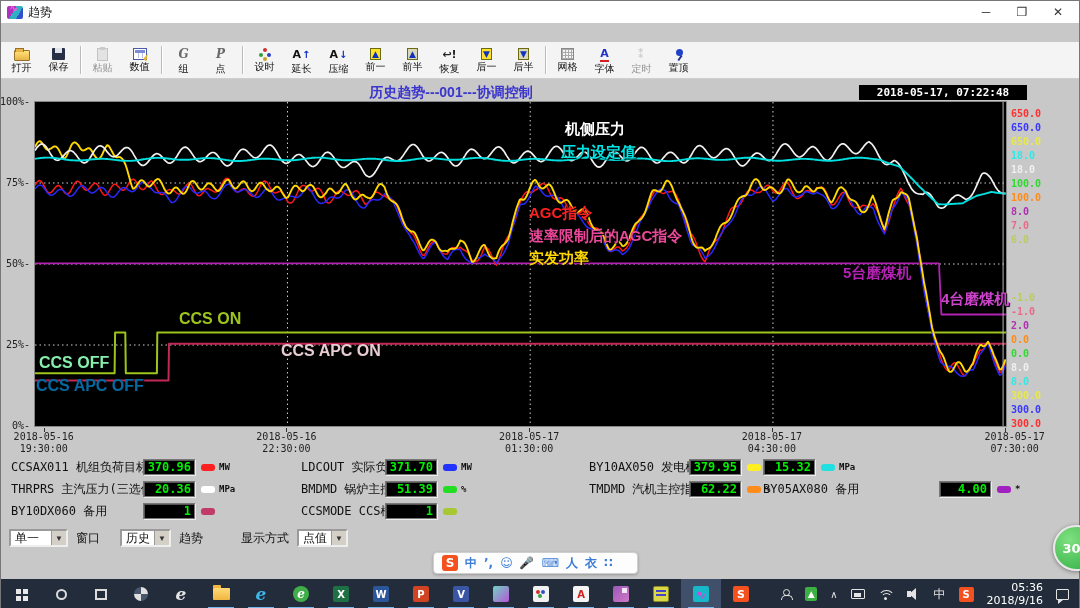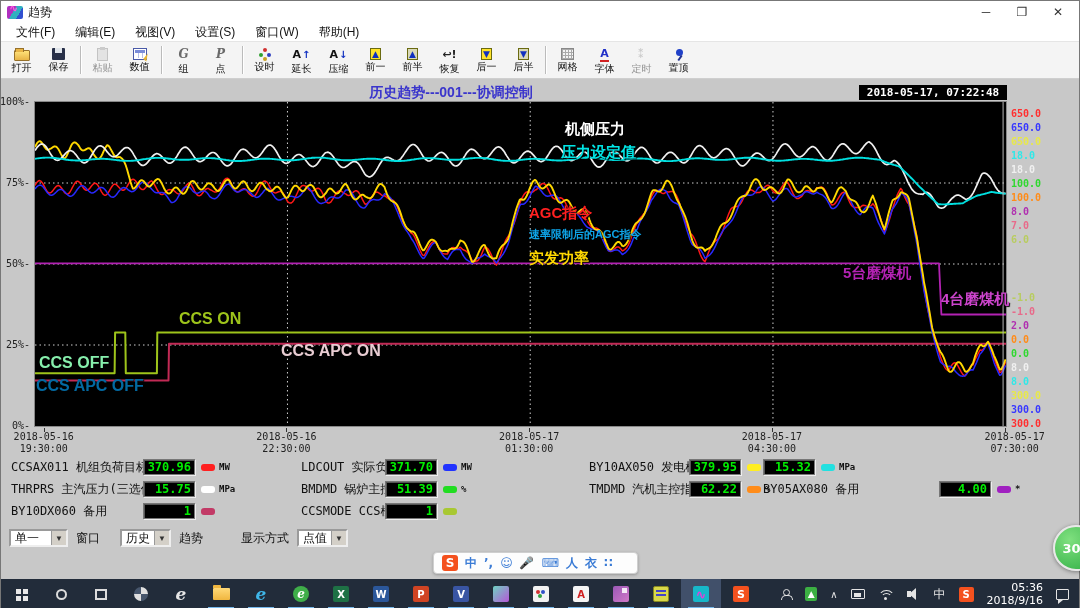--- a/index.html
+++ b/index.html
@@ -55,21 +55,21 @@
   .tbi-font{color:#2030c8;font-weight:bold;border-bottom:2px solid #d02020;line-height:11px;}
   .tbi-timer{color:#9a9a9a;font-size:12px;letter-spacing:1px;}
   .tbi-pin{width:12px;height:13px;}
   .tbi-pin:before{content:"";position:absolute;left:3px;top:1px;width:7px;height:7px;border-radius:50%;background:#2040c8;}
   .tbi-pin:after{content:"";position:absolute;left:6px;top:7px;width:2px;height:6px;background:#203090;transform:rotate(35deg);}
 
   
   #chart-panel { position:absolute; left:0; top:78px; width:100%; height:500px; background:#c8c8c8; }
   #chart-header-title { position:absolute; left:300px; top:5px; width:300px; text-align:center;
      color:#3a35cc; font-weight:bold; font-size:14px; }
-  #timestamp-box { position:absolute; left:858px; top:6px; width:148px; height:15px; background:#000;
+  #timestamp-box { position:absolute; left:858px; top:6px; width:168px; height:15px; background:#000;
      color:#fff; font:bold 11px "DejaVu Sans Mono",monospace; text-align:center; line-height:15px; }
   #plot-wrap { position:absolute; left:33px; top:22px; width:973px; height:326px; background:#000; border:1px solid #888; }
   #plot { position:absolute; left:0; top:0; }
   .y-label { position:absolute; right:1048px; font:10px "DejaVu Sans Mono",monospace; color:#222; white-space:nowrap; }
   .rax { position:absolute; left:1010px; font:bold 10px "DejaVu Sans Mono",monospace; line-height:14px; white-space:nowrap;}
   .x-tick-label { position:absolute; width:90px; text-align:center; font:10px "DejaVu Sans Mono",monospace; color:#222; line-height:12px;}
   .x-tickmark { position:absolute; width:1px; height:4px; background:#333; top:349px; }
   .annot { position:absolute; font-weight:bold; white-space:nowrap; text-shadow:1px 1px 1px #000; }
 
   
@@ -162,28 +162,20 @@
   <div id="titlebar">
     <div id="title-icon"></div>
     <span id="window-title">趋势</span>
     <div id="win-controls">
         <span class="win-btn">─</span>
         <span class="win-btn">❐</span>
         <span class="win-btn">✕</span>
       </div>
   </div>
 
-  <div id="menubar">
-      <span class="menu-item">文件(F)</span>
-      <span class="menu-item">编辑(E)</span>
-      <span class="menu-item">视图(V)</span>
-      <span class="menu-item">设置(S)</span>
-      <span class="menu-item">窗口(W)</span>
-      <span class="menu-item">帮助(H)</span>
-    </div>
 
   <div id="toolbar">
       <div class="tb-btn">
         <span class="tbi tbi-open"></span>
         <span class="lbl">打开</span>
       </div>
       <div class="tb-btn">
         <span class="tbi tbi-save"></span>
         <span class="lbl">保存</span>
       </div>
@@ -275,21 +267,21 @@
           <polyline points="0.0,86.9 1.2,85.5 2.3,84.3 3.5,83.5 4.7,83.1 5.8,83.2 7.0,83.9 8.2,85.0 9.3,86.5 10.5,88.1 11.7,89.7 12.8,91.2 14.0,92.3 15.1,93.0 16.3,93.2 17.5,93.0 18.6,92.3 19.8,91.4 21.0,90.3 22.1,89.2 23.3,88.2 24.5,87.6 25.6,87.4 26.8,87.6 28.0,88.3 29.1,89.3 30.3,90.4 31.5,91.7 32.6,92.8 33.8,93.7 35.0,94.2 36.1,94.2 37.3,93.6 38.5,92.7 39.6,91.3 40.8,89.7 41.9,88.0 43.1,86.4 44.3,85.0 45.4,84.1 46.6,83.7 47.8,83.7 48.9,84.3 50.1,85.2 51.3,86.5 52.4,87.8 53.6,89.0 54.8,90.0 55.9,90.7 57.1,90.9 58.3,90.8 59.4,90.2 60.6,89.3 61.8,88.2 62.9,87.1 64.1,86.2 65.3,85.6 66.4,85.4 67.6,85.7 68.7,86.4 69.9,87.5 71.1,89.0 72.2,90.6 73.4,92.2 74.6,93.5 75.7,94.6 76.9,95.1 78.1,95.2 79.2,94.7 80.4,93.8 81.6,92.5 82.7,90.9 83.9,89.3 85.1,87.9 86.2,86.7 87.4,85.9 88.6,85.6 89.7,85.7 90.9,86.1 92.1,86.9 93.2,87.8 94.4,88.6 95.5,89.3 96.7,89.7 97.9,89.6 99.0,89.0 100.2,88.1 101.4,86.8 102.5,85.3 103.7,83.8 104.9,82.3 106.0,81.1 107.2,80.3 108.4,80.0 109.5,80.1 110.7,80.8 111.9,81.8 113.0,83.1 114.2,84.5 115.4,85.8 116.5,86.9 117.7,88.2 118.9,89.5 120.0,90.3 121.2,90.7 122.3,90.8 123.5,90.7 124.7,90.5 125.8,90.4 127.0,90.4 128.2,90.7 129.3,91.4 130.5,92.5 131.7,93.9 132.8,95.5 134.0,97.3 135.2,99.1 136.3,100.4 137.5,100.5 138.7,100.1 139.8,99.4 141.0,98.2 142.2,96.6 143.3,94.7 144.5,92.6 145.6,90.6 146.8,88.7 148.0,87.0 149.1,85.8 150.3,85.0 151.5,84.7 152.6,84.8 153.8,85.1 155.0,85.7 156.1,86.9 157.3,88.4 158.5,89.7 159.6,90.6 160.8,91.1 162.0,91.2 163.1,91.0 164.3,90.5 165.5,89.9 166.6,89.4 167.8,89.0 169.0,89.0 170.1,89.3 171.3,90.1 172.4,91.3 173.6,92.8 174.8,94.6 175.9,95.3 177.1,96.1 178.3,96.6 179.4,96.7 180.6,96.5 181.8,95.7 182.9,94.5 184.1,93.0 185.3,91.1 186.4,89.2 187.6,87.3 188.8,85.5 189.9,84.1 191.1,83.0 192.3,82.4 193.4,82.1 194.6,82.6 195.8,84.0 196.9,85.5 198.1,87.0 199.2,88.2 200.4,89.2 201.6,89.7 202.7,89.9 203.9,89.7 205.1,89.2 206.2,88.6 207.4,88.0 208.6,87.6 209.7,87.4 210.9,87.6 212.1,88.2 213.2,89.3 214.4,90.0 215.6,90.9 216.7,92.0 217.9,93.2 219.1,94.2 220.2,95.0 221.4,95.4 222.6,95.3 223.7,94.8 224.9,93.9 226.0,92.6 227.2,91.2 228.4,89.7 229.5,88.3 230.7,87.2 231.9,86.4 233.0,86.2 234.2,87.3 235.4,88.8 236.5,90.4 237.7,92.2 238.9,93.9 240.0,95.5 241.2,96.7 242.4,97.6 243.5,98.0 244.7,98.1 245.9,97.8 247.0,97.2 248.2,96.6 249.4,96.0 250.5,95.6 251.7,95.5 252.8,95.3 254.0,94.5 255.2,94.2 256.3,94.2 257.5,94.4 258.7,94.8 259.8,95.2 261.0,95.4 262.2,95.4 263.3,95.0 264.5,94.2 265.7,93.1 266.8,91.7 268.0,90.1 269.2,88.4 270.3,86.8 271.5,85.4 272.7,85.4 273.8,86.2 275.0,87.5 276.2,89.1 277.3,91.0 278.5,93.1 279.6,95.1 280.8,97.1 282.0,98.8 283.1,100.1 284.3,101.0 285.5,101.4 286.6,101.4 287.8,101.1 289.0,100.6 290.1,100.1 291.3,99.5 292.5,97.9 293.6,96.5 294.8,95.6 296.0,95.1 297.1,94.9 298.3,95.1 299.5,95.4 300.6,95.8 301.8,96.0 303.0,96.0 304.1,95.7 305.3,95.0 306.4,93.9 307.6,92.5 308.8,90.8 309.9,89.1 311.1,87.9 312.3,87.8 313.4,88.0 314.6,88.6 315.8,89.6 316.9,91.0 318.1,92.9 319.3,94.9 320.4,97.1 321.6,99.3 322.8,101.3 323.9,103.0 325.1,104.4 326.3,105.3 327.4,105.8 328.6,106.0 329.8,105.8 330.9,104.5 332.1,102.8 333.2,101.1 334.4,99.7 335.6,98.7 336.7,98.0 337.9,97.6 339.1,97.6 340.2,97.7 341.4,97.9 342.6,98.0 343.7,97.9 344.9,97.5 346.1,96.6 347.2,95.3 348.4,93.7 349.6,91.7 350.7,92.3 351.9,92.9 353.1,93.6 354.2,94.6 355.4,95.8 356.6,97.4 357.7,99.4 358.9,101.7 360.0,104.2 361.2,107.0 362.4,109.8 363.5,112.6 364.7,115.4 365.9,118.3 367.0,120.9 368.2,123.3 369.4,125.3 370.5,127.2 371.7,128.9 372.9,130.6 374.0,132.4 375.2,134.4 376.4,136.7 377.5,138.2 378.7,140.0 379.9,142.2 381.0,144.5 382.2,147.0 383.4,149.4 384.5,151.6 385.7,153.6 386.8,155.2 388.0,156.4 389.2,156.1 390.3,154.3 391.5,152.3 392.7,150.0 393.8,147.8 395.0,145.7 396.2,143.9 397.3,142.4 398.5,141.3 399.7,140.6 400.8,140.3 402.0,142.4 403.2,144.9 404.3,147.2 405.5,149.5 406.7,151.6 407.8,153.3 409.0,154.7 410.2,155.9 411.3,156.7 412.5,157.5 413.6,155.7 414.8,153.5 416.0,151.6 417.1,150.0 418.3,148.8 419.5,148.0 420.6,147.6 421.8,147.4 423.0,147.5 424.1,147.6 425.3,147.7 426.5,150.2 427.6,152.5 428.8,154.4 430.0,156.0 431.1,157.3 432.3,158.2 433.5,159.0 434.6,159.7 435.8,160.5 436.9,161.4 438.1,159.6 439.3,158.3 440.4,157.2 441.6,156.5 442.8,156.0 443.9,155.7 445.1,155.4 446.3,154.9 447.4,154.2 448.6,153.2 449.8,152.0 450.9,153.1 452.1,153.9 453.3,154.5 454.4,154.9 455.6,155.4 456.8,155.9 457.9,156.8 459.1,158.0 460.3,159.5 461.4,161.2 462.6,159.4 463.7,157.8 464.9,156.3 466.1,154.9 467.2,153.4 468.4,151.7 469.6,149.7 470.7,147.4 471.9,144.9 473.1,142.1 474.2,138.5 475.4,134.1 476.6,129.6 477.7,125.3 478.9,121.2 480.1,117.2 481.2,113.6 482.4,110.1 483.6,106.8 484.7,103.7 485.9,102.2 487.1,102.3 488.2,102.2 489.4,101.7 490.5,100.8 491.7,99.5 492.9,97.8 494.0,95.8 495.2,93.5 496.4,91.1 497.5,88.8 498.7,86.7 499.9,84.8 501.0,84.3 502.2,84.8 503.4,85.6 504.5,86.9 505.7,88.3 506.9,89.8 508.0,91.3 509.2,92.5 510.4,93.5 511.5,94.1 512.7,94.3 513.9,94.1 515.0,93.8 516.2,93.5 517.3,93.2 518.5,93.1 519.7,93.3 520.8,93.8 522.0,94.7 523.2,96.1 524.3,97.8 525.5,99.8 526.7,102.0 527.8,104.2 529.0,106.3 530.2,108.1 531.3,109.5 532.5,110.5 533.7,111.1 534.8,111.3 536.0,111.4 537.2,111.3 538.3,111.2 539.5,111.2 540.7,111.5 541.8,112.0 543.0,112.9 544.1,114.1 545.3,115.7 546.5,117.4 547.6,119.3 548.8,121.1 550.0,122.8 551.1,124.1 552.3,125.1 553.5,125.8 554.6,126.3 555.8,126.7 557.0,126.9 558.1,127.0 559.3,127.2 560.5,127.6 561.6,128.3 562.8,129.4 564.0,130.8 565.1,132.7 566.3,134.8 567.5,137.2 568.6,139.7 569.8,142.2 570.9,144.6 572.1,146.7 573.3,148.5 574.4,149.1 575.6,149.3 576.8,149.1 577.9,148.8 579.1,148.4 580.3,148.0 581.4,147.9 582.6,148.1 583.8,148.6 584.9,149.6 586.1,150.9 587.3,152.5 588.4,152.0 589.6,151.2 590.8,150.3 591.9,149.1 593.1,147.6 594.3,145.8 595.4,143.6 596.6,141.1 597.7,138.3 598.9,135.3 600.1,132.3 601.2,129.4 602.4,126.7 603.6,123.6 604.7,120.8 605.9,118.3 607.1,116.0 608.2,114.0 609.4,112.1 610.6,110.2 611.7,108.3 612.9,106.2 614.1,103.8 615.2,101.2 616.4,98.3 617.6,96.8 618.7,95.1 619.9,93.3 621.1,91.5 622.2,89.9 623.4,88.7 624.5,87.8 625.7,87.3 626.9,87.3 628.0,87.6 629.2,88.1 630.4,88.8 631.5,89.9 632.7,92.4 633.9,94.7 635.0,96.6 636.2,98.1 637.4,99.3 638.5,100.1 639.7,100.8 640.9,101.3 642.0,101.8 643.2,102.4 644.4,104.5 645.5,107.5 646.7,110.8 647.9,114.3 649.0,118.1 650.2,121.9 651.3,125.8 652.5,129.7 653.7,133.4 654.8,136.9 656.0,140.1 657.2,142.4 658.3,143.3 659.5,144.0 660.7,144.6 661.8,145.1 663.0,145.8 664.2,146.6 665.3,147.8 666.5,149.3 667.7,151.2 668.8,153.5 670.0,156.1 671.2,155.4 672.3,154.7 673.5,153.9 674.7,153.0 675.8,151.8 677.0,150.3 678.1,148.4 679.3,146.3 680.5,143.9 681.6,141.4 682.8,138.8 684.0,136.1 685.1,133.5 686.3,131.3 687.5,129.3 688.6,127.6 689.8,126.2 691.0,124.9 692.1,123.8 693.3,122.6 694.5,121.2 695.6,120.0 696.8,118.6 698.0,116.7 699.1,114.5 700.3,112.0 701.5,109.2 702.6,106.4 703.8,103.5 704.9,100.8 706.1,98.3 707.3,96.2 708.4,94.4 709.6,92.9 710.8,92.8 711.9,92.9 713.1,93.1 714.3,93.3 715.4,93.3 716.6,93.1 717.8,92.6 718.9,91.7 720.1,90.4 721.3,88.9 722.4,87.2 723.6,85.5 724.8,85.1 725.9,84.9 727.1,85.1 728.2,85.6 729.4,86.6 730.6,88.1 731.7,89.8 732.9,91.8 734.1,93.8 735.2,95.7 736.4,97.4 737.6,98.7 738.7,98.8 739.9,98.1 741.1,97.1 742.2,95.6 743.4,93.9 744.6,92.2 745.7,90.5 746.9,89.0 748.1,87.8 749.2,87.0 750.4,86.6 751.6,86.6 752.7,87.0 753.9,88.7 755.0,90.4 756.2,91.9 757.4,93.2 758.5,94.1 759.7,94.7 760.9,94.9 762.0,94.7 763.2,94.3 764.4,93.8 765.5,93.3 766.7,93.0 767.9,91.9 769.0,90.7 770.2,90.0 771.4,89.7 772.5,89.8 773.7,90.2 774.9,90.7 776.0,91.3 777.2,91.7 778.4,91.9 779.5,91.7 780.7,91.1 781.8,90.2 783.0,91.0 784.2,91.6 785.3,92.1 786.5,92.6 787.7,93.2 788.8,94.1 790.0,95.3 791.2,96.8 792.3,98.7 793.5,100.8 794.7,103.0 795.8,105.4 797.0,106.5 798.2,106.6 799.3,106.2 800.5,105.5 801.7,104.4 802.8,102.8 804.0,100.9 805.2,98.7 806.3,96.5 807.5,94.4 808.6,92.5 809.8,90.9 811.0,90.6 812.1,92.2 813.3,94.1 814.5,96.3 815.6,98.6 816.8,101.1 818.0,103.5 819.1,105.7 820.3,107.7 821.5,109.4 822.6,110.8 823.8,111.9 825.0,112.7 826.1,111.7 827.3,109.9 828.5,108.2 829.6,106.7 830.8,105.7 832.0,105.0 833.1,104.7 834.3,104.7 835.4,105.0 836.6,105.5 837.8,106.0 838.9,108.5 840.1,112.1 841.3,115.4 842.4,118.4 843.6,121.1 844.8,123.5 845.9,125.7 847.1,127.8 848.3,129.9 849.4,132.0 850.6,128.8 851.8,124.5 852.9,120.5 854.1,116.8 855.3,113.2 856.4,109.8 857.6,106.8 858.8,105.4 859.9,103.7 861.1,101.9 862.2,99.8 863.4,97.4 864.6,94.6 865.7,91.7 866.9,91.3 868.1,92.2 869.2,93.2 870.4,94.3 871.6,95.8 872.7,97.5 873.9,101.1 875.1,106.8 876.2,112.7 877.4,118.7 878.6,124.7 879.7,130.8 880.9,136.7 882.1,143.0 883.2,151.0 884.4,158.8 885.6,166.5 886.7,174.0 887.9,181.4 889.0,188.8 890.2,194.9 891.4,200.3 892.5,206.0 893.7,211.8 894.9,217.8 896.0,224.0 897.2,230.3 898.4,234.9 899.5,239.4 900.7,243.9 901.9,248.2 903.0,252.3 904.2,256.1 905.4,259.7 906.5,260.9 907.7,261.9 908.9,262.7 910.0,263.4 911.2,264.3 912.4,265.4 913.5,264.3 914.7,264.2 915.8,264.6 917.0,265.4 918.2,266.6 919.3,268.0 920.5,269.4 921.7,270.7 922.8,271.8 924.0,272.9 925.2,273.7 926.3,274.1 927.5,274.2 928.7,274.1 929.8,273.9 931.0,272.7 932.2,271.0 933.3,269.6 934.5,268.6 935.7,268.0 936.8,267.7 938.0,268.1 939.2,265.6 940.3,263.1 941.5,260.6 942.6,257.9 943.8,255.0 945.0,251.9 946.1,251.0 947.3,249.6 948.5,247.9 949.6,246.0 950.8,243.9 952.0,241.9 953.1,242.6 954.3,245.7 955.5,249.0 956.6,252.6 957.8,256.4 959.0,260.4 960.1,263.4 961.3,266.0 962.5,268.6 963.6,271.1 964.8,273.3 966.0,272.9 967.1,270.9 968.3,268.6 969.4,266.0 970.6,263.4 " fill="none" stroke="#2828ff" stroke-width="1.5" stroke-linejoin="round"></polyline>
           <polyline points="0.0,45.1 1.2,42.7 2.3,40.8 3.5,39.6 4.7,39.2 5.8,39.7 7.0,41.0 8.2,42.7 9.3,44.6 10.5,46.3 11.7,47.5 12.8,48.0 14.0,47.6 15.1,46.8 16.3,46.3 17.5,45.4 18.6,44.7 19.8,44.3 21.0,44.6 22.1,45.5 23.3,47.0 24.5,49.1 25.6,51.4 26.8,53.6 28.0,55.4 29.1,56.6 30.3,55.8 31.5,54.2 32.6,51.8 33.8,49.1 35.0,46.3 36.1,43.8 37.3,41.8 38.5,40.6 39.6,40.3 40.8,40.7 41.9,41.7 43.1,42.9 44.3,44.6 45.4,46.6 46.6,47.9 47.8,48.5 48.9,48.4 50.1,47.9 51.3,47.1 52.4,46.5 53.6,46.2 54.8,46.5 55.9,47.6 57.1,49.4 58.3,51.7 59.4,53.4 60.6,55.0 61.8,56.3 62.9,56.9 64.1,56.8 65.3,55.8 66.4,54.0 67.6,51.7 68.7,49.1 69.9,46.6 71.1,44.6 72.2,43.2 73.4,43.6 74.6,45.1 75.7,47.1 76.9,49.3 78.1,51.5 79.2,53.4 80.4,54.7 81.6,55.3 82.7,55.3 83.9,54.8 85.1,55.1 86.2,55.9 87.4,57.0 88.6,58.6 89.7,60.9 90.9,63.7 92.1,67.5 93.2,71.5 94.4,75.7 95.5,79.8 96.7,83.5 97.9,86.6 99.0,86.5 100.2,85.6 101.4,84.1 102.5,82.3 103.7,80.5 104.9,79.1 106.0,78.3 107.2,78.3 108.4,79.0 109.5,80.2 110.7,81.8 111.9,83.3 113.0,84.3 114.2,84.7 115.4,84.2 116.5,82.9 117.7,81.5 118.9,80.2 120.0,78.8 121.2,77.7 122.3,77.0 123.5,77.1 124.7,78.0 125.8,79.7 127.0,81.9 128.2,84.3 129.3,86.8 130.5,88.9 131.7,90.4 132.8,91.3 134.0,91.5 135.2,91.2 136.3,90.1 137.5,88.2 138.7,86.6 139.8,85.6 141.0,85.4 142.2,85.9 143.3,87.0 144.5,88.5 145.6,90.0 146.8,91.2 148.0,91.8 149.1,91.6 150.3,90.6 151.5,88.7 152.6,86.4 153.8,83.7 155.0,81.2 156.1,79.6 157.3,79.0 158.5,79.1 159.6,80.0 160.8,81.5 162.0,83.3 163.1,85.1 164.3,86.6 165.5,87.5 166.6,87.6 167.8,87.0 169.0,85.8 170.1,84.3 171.3,82.8 172.4,81.6 173.6,81.2 174.8,81.5 175.9,81.9 177.1,82.9 178.3,84.4 179.4,86.0 180.6,87.5 181.8,88.6 182.9,89.0 184.1,88.5 185.3,87.3 186.4,85.6 187.6,83.5 188.8,81.4 189.9,79.6 191.1,78.3 192.3,77.8 193.4,77.9 194.6,79.0 195.8,81.1 196.9,83.2 198.1,85.0 199.2,86.1 200.4,86.5 201.6,86.1 202.7,85.0 203.9,83.5 205.1,81.8 206.2,80.4 207.4,79.4 208.6,79.3 209.7,79.9 210.9,81.4 212.1,83.4 213.2,85.8 214.4,87.5 215.6,88.7 216.7,89.2 217.9,89.0 219.1,88.1 220.2,86.6 221.4,84.8 222.6,83.0 223.7,81.6 224.9,80.7 226.0,80.6 227.2,81.2 228.4,82.5 229.5,84.2 230.7,86.0 231.9,87.5 233.0,87.8 234.2,89.0 235.4,89.4 236.5,89.0 237.7,88.1 238.9,86.8 240.0,85.6 241.2,84.8 242.4,84.6 243.5,85.1 244.7,86.3 245.9,88.0 247.0,90.1 248.2,92.2 249.4,94.1 250.5,95.4 251.7,96.0 252.8,95.5 254.0,93.3 255.2,90.8 256.3,88.4 257.5,86.2 258.7,84.5 259.8,83.7 261.0,83.6 262.2,84.3 263.3,85.4 264.5,86.8 265.7,88.1 266.8,89.0 268.0,89.2 269.2,88.6 270.3,87.3 271.5,85.4 272.7,84.2 273.8,83.4 275.0,82.9 276.2,83.0 277.3,83.7 278.5,85.0 279.6,86.9 280.8,89.1 282.0,91.4 283.1,93.3 284.3,94.7 285.5,95.3 286.6,95.2 287.8,94.4 289.0,93.2 290.1,91.8 291.3,90.5 292.5,88.4 293.6,87.0 294.8,86.4 296.0,86.7 297.1,87.6 298.3,88.8 299.5,90.1 300.6,91.1 301.8,91.5 303.0,91.2 304.1,90.2 305.3,88.7 306.4,86.8 307.6,84.8 308.8,83.1 309.9,82.0 311.1,82.2 312.3,83.8 313.4,86.1 314.6,88.7 315.8,91.5 316.9,94.0 318.1,95.9 319.3,97.2 320.4,97.6 321.6,97.2 322.8,96.3 323.9,95.0 325.1,93.8 326.3,92.9 327.4,92.6 328.6,93.0 329.8,94.1 330.9,94.8 332.1,95.3 333.2,95.9 334.4,96.2 335.6,96.1 336.7,95.3 337.9,93.8 339.1,91.7 340.2,89.4 341.4,86.9 342.6,84.7 343.7,83.1 344.9,82.1 346.1,82.0 347.2,82.7 348.4,83.8 349.6,85.2 350.7,88.7 351.9,91.9 353.1,94.6 354.2,96.6 355.4,98.0 356.6,98.9 357.7,99.5 358.9,100.0 360.0,100.7 361.2,101.8 362.4,103.4 363.5,105.6 364.7,108.6 365.9,112.1 367.0,115.5 368.2,118.8 369.4,121.7 370.5,124.0 371.7,125.8 372.9,127.1 374.0,128.0 375.2,128.8 376.4,129.7 377.5,129.4 378.7,129.9 379.9,131.2 381.0,133.2 382.2,135.8 383.4,138.7 384.5,141.7 385.7,144.4 386.8,146.7 388.0,148.4 389.2,148.1 390.3,146.3 391.5,144.2 392.7,142.0 393.8,140.1 395.0,138.6 396.2,137.8 397.3,137.6 398.5,138.1 399.7,138.9 400.8,139.9 402.0,142.2 403.2,144.9 404.3,146.9 405.5,148.2 406.7,148.9 407.8,149.1 409.0,148.9 410.2,148.8 411.3,148.9 412.5,149.5 413.6,148.1 414.8,147.2 416.0,146.8 417.1,146.8 418.3,146.9 419.5,146.8 420.6,146.3 421.8,145.2 423.0,143.4 424.1,141.2 425.3,138.5 426.5,138.9 427.6,139.3 428.8,140.1 430.0,141.6 431.1,143.7 432.3,146.5 433.5,149.8 434.6,153.2 435.8,156.7 436.9,159.8 438.1,159.9 439.3,159.0 440.4,157.3 441.6,155.1 442.8,152.5 443.9,149.8 445.1,147.3 446.3,145.2 447.4,143.8 448.6,142.9 449.8,143.1 450.9,145.8 452.1,148.7 453.3,151.3 454.4,153.5 455.6,155.1 456.8,156.1 457.9,156.5 459.1,156.5 460.3,156.3 461.4,156.0 462.6,152.4 463.7,149.4 464.9,147.0 466.1,145.2 467.2,143.8 468.4,142.8 469.6,141.9 470.7,140.7 471.9,139.2 473.1,137.2 474.2,133.8 475.4,129.4 476.6,124.8 477.7,120.0 478.9,115.5 480.1,111.2 481.2,107.3 482.4,103.8 483.6,100.7 484.7,97.9 485.9,97.1 487.1,97.7 488.2,97.8 489.4,97.3 490.5,96.0 491.7,93.9 492.9,91.2 494.0,88.2 495.2,85.2 496.4,82.5 497.5,80.2 498.7,78.7 499.9,77.9 501.0,78.6 502.2,80.5 503.4,82.5 504.5,84.4 505.7,85.8 506.9,86.5 508.0,86.5 509.2,85.9 510.4,84.8 511.5,83.7 512.7,82.7 513.9,82.3 515.0,82.9 516.2,84.3 517.3,86.3 518.5,89.0 519.7,91.9 520.8,94.8 522.0,97.4 523.2,99.3 524.3,100.4 525.5,100.8 526.7,100.5 527.8,99.7 529.0,98.8 530.2,98.1 531.3,97.8 532.5,98.2 533.7,99.2 534.8,101.0 536.0,103.2 537.2,105.5 538.3,107.6 539.5,109.3 540.7,110.4 541.8,110.7 543.0,110.4 544.1,109.6 545.3,108.5 546.5,107.6 547.6,107.1 548.8,107.2 550.0,108.1 551.1,109.8 552.3,112.1 553.5,114.9 554.6,118.1 555.8,121.1 557.0,123.5 558.1,125.4 559.3,126.7 560.5,127.4 561.6,127.7 562.8,127.8 564.0,128.1 565.1,128.8 566.3,130.1 567.5,132.0 568.6,134.4 569.8,137.3 570.9,140.3 572.1,143.1 573.3,146.2 574.4,147.3 575.6,147.6 576.8,147.0 577.9,145.7 579.1,144.1 580.3,142.4 581.4,140.9 582.6,140.0 583.8,139.9 584.9,140.6 586.1,142.0 587.3,143.9 588.4,144.2 589.6,143.5 590.8,142.4 591.9,140.9 593.1,138.8 594.3,136.1 595.4,133.2 596.6,130.0 597.7,127.1 598.9,124.5 600.1,122.4 601.2,121.0 602.4,120.3 603.6,119.1 604.7,118.1 605.9,117.0 607.1,115.8 608.2,114.1 609.4,111.8 610.6,108.9 611.7,105.5 612.9,101.8 614.1,97.9 615.2,94.2 616.4,90.7 617.6,88.7 618.7,88.1 619.9,88.1 621.1,88.5 622.2,89.1 623.4,89.5 624.5,89.6 625.7,88.9 626.9,87.6 628.0,85.5 629.2,83.0 630.4,80.2 631.5,78.7 632.7,78.8 633.9,79.5 635.0,80.9 636.2,83.0 637.4,85.7 638.5,88.9 639.7,92.1 640.9,95.2 642.0,97.8 643.2,99.9 644.4,101.6 645.5,104.5 646.7,107.0 647.9,109.4 649.0,111.8 650.2,114.6 651.3,117.7 652.5,121.3 653.7,125.4 654.8,129.7 656.0,134.2 657.2,138.3 658.3,141.0 659.5,143.2 660.7,144.7 661.8,145.5 663.0,145.7 664.2,145.6 665.3,145.5 666.5,145.5 667.7,146.0 668.8,147.1 670.0,148.9 671.2,147.8 672.3,147.1 673.5,146.6 674.7,145.9 675.8,145.0 677.0,143.5 678.1,141.5 679.3,139.0 680.5,136.1 681.6,133.0 682.8,130.2 684.0,127.3 685.1,125.0 686.3,123.2 687.5,122.1 688.6,121.4 689.8,121.0 691.0,120.6 692.1,119.9 693.3,118.8 694.5,117.1 695.6,115.2 696.8,112.6 698.0,109.6 699.1,106.5 700.3,103.4 701.5,100.7 702.6,98.5 703.8,96.8 704.9,95.7 706.1,95.0 707.3,94.5 708.4,93.9 709.6,94.0 710.8,93.5 711.9,92.2 713.1,90.2 714.3,87.8 715.4,85.0 716.6,82.3 717.8,79.9 718.9,78.2 720.1,77.3 721.3,77.2 722.4,77.8 723.6,79.0 724.8,81.6 725.9,84.1 727.1,86.1 728.2,87.5 729.4,88.0 730.6,87.9 731.7,87.2 732.9,86.3 734.1,85.5 735.2,85.1 736.4,85.2 737.6,86.1 738.7,87.0 739.9,88.1 741.1,89.4 742.2,90.6 743.4,91.4 744.6,91.5 745.7,90.8 746.9,89.3 748.1,87.1 749.2,84.4 750.4,81.6 751.6,79.0 752.7,77.4 753.9,77.5 755.0,78.3 756.2,79.8 757.4,81.9 758.5,84.2 759.7,86.4 760.9,88.3 762.0,89.6 763.2,90.3 764.4,90.3 765.5,89.8 766.7,89.1 767.9,87.5 769.0,85.7 770.2,84.5 771.4,84.1 772.5,84.5 773.7,85.4 774.9,86.7 776.0,88.1 777.2,89.1 778.4,89.6 779.5,89.4 780.7,88.3 781.8,86.3 783.0,86.2 784.2,85.9 785.3,85.6 786.5,85.7 787.7,86.3 788.8,87.5 790.0,89.4 791.2,91.7 792.3,94.2 793.5,96.6 794.7,98.7 795.8,100.3 797.0,100.1 798.2,98.2 799.3,95.8 800.5,93.1 801.7,90.4 802.8,88.0 804.0,86.3 805.2,85.4 806.3,85.2 807.5,85.8 808.6,86.9 809.8,88.2 811.0,89.5 812.1,92.4 813.3,94.7 814.5,96.4 815.6,97.4 816.8,98.0 818.0,98.4 819.1,98.8 820.3,99.5 821.5,100.7 822.6,102.5 823.8,104.8 825.0,107.6 826.1,109.2 827.3,109.9 828.5,110.3 829.6,110.0 830.8,109.0 832.0,107.2 833.1,104.7 834.3,101.8 835.4,98.8 836.6,95.9 837.8,93.6 838.9,96.5 840.1,99.5 841.3,102.9 842.4,106.7 843.6,110.7 844.8,114.7 845.9,118.5 847.1,121.8 848.3,124.7 849.4,127.2 850.6,123.6 851.8,118.8 852.9,114.1 854.1,109.6 855.3,105.4 856.4,101.7 857.6,98.3 858.8,97.4 859.9,96.9 861.1,96.4 862.2,95.7 863.4,94.5 864.6,92.8 865.7,90.4 866.9,90.3 868.1,91.0 869.2,91.4 870.4,91.9 871.6,92.7 872.7,94.0 873.9,96.5 875.1,102.1 876.2,108.0 877.4,114.0 878.6,120.1 879.7,125.9 880.9,131.5 882.1,137.2 883.2,144.5 884.4,151.6 885.6,158.6 886.7,165.6 887.9,172.7 889.0,180.1 890.2,186.0 891.4,192.1 892.5,198.6 893.7,205.4 894.9,212.2 896.0,219.1 897.2,226.0 898.4,230.5 899.5,234.5 900.7,238.1 901.9,241.3 903.0,244.4 904.2,247.4 905.4,249.7 906.5,251.3 907.7,253.3 908.9,255.9 910.0,258.9 911.2,262.2 912.4,265.5 913.5,268.8 914.7,269.8 915.8,269.9 917.0,269.1 918.2,267.5 919.3,265.4 920.5,263.1 921.7,261.1 922.8,260.3 924.0,260.1 925.2,260.8 926.3,262.2 927.5,264.3 928.7,266.6 929.8,268.9 931.0,269.8 932.2,269.5 933.3,268.6 934.5,267.1 935.7,265.1 936.8,262.8 938.0,261.3 939.2,257.2 940.3,253.5 941.5,250.3 942.6,247.5 943.8,245.2 945.0,243.1 946.1,242.8 947.3,243.8 948.5,244.3 949.6,244.0 950.8,243.0 952.0,241.1 953.1,239.7 954.3,242.1 955.5,244.5 956.6,247.2 957.8,250.2 959.0,253.6 960.1,256.0 961.3,258.7 962.5,261.7 963.6,264.7 964.8,267.5 966.0,267.5 967.1,265.7 968.3,263.3 969.4,260.4 970.6,257.3 " fill="none" stroke="#ffd800" stroke-width="1.9" stroke-linejoin="round"></polyline>
           <polyline points="0.0,48.4 1.2,46.7 2.3,45.1 3.5,43.8 4.7,42.8 5.8,42.2 7.0,42.0 8.2,42.3 9.3,43.0 10.5,44.1 11.7,45.6 12.8,47.3 14.0,49.2 15.1,51.2 16.3,53.0 17.5,54.7 18.6,56.2 19.8,57.3 21.0,58.0 22.1,58.3 23.3,58.2 24.5,57.7 25.6,56.8 26.8,55.7 28.0,54.4 29.1,53.1 30.3,51.7 31.5,50.5 32.6,49.6 33.8,48.9 35.0,48.6 36.1,48.7 37.3,49.2 38.5,50.0 39.6,51.2 40.8,52.6 41.9,54.1 43.1,55.7 44.3,57.2 45.4,58.6 46.6,59.7 47.8,60.5 48.9,60.9 50.1,60.8 51.3,60.3 52.4,59.3 53.6,58.0 54.8,56.4 55.9,54.5 57.1,52.5 58.3,50.5 59.4,48.6 60.6,47.0 61.8,45.6 62.9,44.6 64.1,44.0 65.3,43.8 66.4,44.1 67.6,44.7 68.7,45.7 69.9,47.0 71.1,48.4 72.2,49.9 73.4,51.3 74.6,52.6 75.7,53.6 76.9,54.4 78.1,54.7 79.2,54.8 80.4,54.5 81.6,53.8 82.7,52.9 83.9,51.7 85.1,50.4 86.2,49.1 87.4,47.9 88.6,46.8 89.7,46.0 90.9,45.6 92.1,45.5 93.2,45.8 94.4,46.6 95.5,47.8 96.7,49.3 97.9,51.1 99.0,53.1 100.2,55.1 101.4,57.1 102.5,59.0 103.7,60.6 104.9,61.9 106.0,62.9 107.2,63.4 108.4,63.4 109.5,63.0 110.7,62.3 111.9,61.2 113.0,59.9 114.2,58.4 115.4,56.9 116.5,55.5 117.7,54.1 118.9,53.0 120.0,52.2 121.2,51.7 122.3,51.7 123.5,52.0 124.7,52.7 125.8,53.7 127.0,54.9 128.2,56.3 129.3,57.6 130.5,58.8 131.7,59.9 132.8,60.7 134.0,61.1 135.2,61.2 136.3,60.8 137.5,60.0 138.7,58.8 139.8,57.3 141.0,55.6 142.2,53.7 143.3,51.8 144.5,50.0 145.6,48.3 146.8,46.9 148.0,45.9 149.1,45.3 150.3,45.1 151.5,45.4 152.6,46.2 153.8,47.3 155.0,48.7 156.1,50.3 157.3,52.1 158.5,53.9 159.6,55.6 160.8,57.1 162.0,58.3 163.1,59.1 164.3,59.6 165.5,59.6 166.6,59.3 167.8,58.6 169.0,57.7 170.1,56.5 171.3,55.2 172.4,53.9 173.6,52.7 174.8,51.7 175.9,51.0 177.1,50.5 178.3,50.5 179.4,50.8 180.6,51.5 181.8,52.6 182.9,54.0 184.1,55.5 185.3,57.2 186.4,58.9 187.6,60.5 188.8,61.9 189.9,62.9 191.1,63.6 192.3,63.9 193.4,63.7 194.6,63.1 195.8,62.1 196.9,60.7 198.1,59.0 199.2,57.1 200.4,55.2 201.6,53.3 202.7,51.5 203.9,49.9 205.1,48.6 206.2,47.7 207.4,47.3 208.6,47.2 209.7,47.5 210.9,48.2 212.1,49.1 213.2,50.3 214.4,51.5 215.6,52.8 216.7,53.9 217.9,54.9 219.1,55.5 220.2,55.8 221.4,55.8 222.6,55.3 223.7,54.5 224.9,53.4 226.0,52.0 227.2,50.4 228.4,48.7 229.5,47.1 230.7,45.6 231.9,44.3 233.0,43.5 234.2,43.1 235.4,43.1 236.5,43.6 237.7,44.5 238.9,45.8 240.0,47.4 241.2,49.3 242.4,51.3 243.5,53.4 244.7,55.4 245.9,57.2 247.0,58.8 248.2,60.0 249.4,60.9 250.5,61.3 251.7,61.3 252.8,60.9 254.0,60.2 255.2,59.2 256.3,58.0 257.5,56.8 258.7,55.5 259.8,54.4 261.0,53.4 262.2,52.8 263.3,52.5 264.5,52.5 265.7,53.0 266.8,53.8 268.0,54.9 269.2,56.2 270.3,57.7 271.5,59.3 272.7,60.8 273.8,62.2 275.0,63.3 276.2,64.1 277.3,64.5 278.5,64.6 279.6,64.1 280.8,63.3 282.0,62.2 283.1,60.7 284.3,59.0 285.5,57.2 286.6,55.4 287.8,53.7 289.0,52.2 290.1,51.0 291.3,50.5 292.5,50.2 293.6,50.4 294.8,51.0 296.0,52.0 297.1,53.3 298.3,54.8 299.5,56.5 300.6,58.3 301.8,60.1 303.0,61.7 304.1,63.1 305.3,64.2 306.4,65.0 307.6,65.4 308.8,65.5 309.9,65.2 311.1,64.6 312.3,63.8 313.4,62.9 314.6,61.9 315.8,61.0 316.9,60.2 318.1,59.7 319.3,59.4 320.4,59.6 321.6,60.1 322.8,61.0 323.9,62.3 325.1,63.9 326.3,65.8 327.4,67.8 328.6,69.9 329.8,72.0 330.9,73.2 332.1,74.1 333.2,74.6 334.4,74.8 335.6,74.6 336.7,74.0 337.9,73.0 339.1,71.7 340.2,70.0 341.4,68.1 342.6,66.1 343.7,64.1 344.9,62.0 346.1,60.2 347.2,58.5 348.4,57.2 349.6,56.2 350.7,55.6 351.9,55.3 353.1,55.3 354.2,55.7 355.4,56.2 356.6,56.9 357.7,57.5 358.9,58.2 360.0,58.7 361.2,58.9 362.4,58.8 363.5,58.4 364.7,57.7 365.9,56.6 367.0,55.1 368.2,53.4 369.4,51.6 370.5,49.9 371.7,48.2 372.9,46.5 374.0,45.0 375.2,43.8 376.4,43.0 377.5,42.5 378.7,42.5 379.9,43.0 381.0,43.9 382.2,45.1 383.4,46.7 384.5,48.5 385.7,50.4 386.8,52.3 388.0,54.2 389.2,55.8 390.3,57.1 391.5,58.1 392.7,58.8 393.8,59.0 395.0,58.8 396.2,58.2 397.3,57.3 398.5,56.2 399.7,55.0 400.8,53.8 402.0,52.6 403.2,51.6 404.3,50.9 405.5,50.5 406.7,50.4 407.8,50.8 409.0,51.5 410.2,52.6 411.3,53.9 412.5,55.5 413.6,57.2 414.8,58.9 416.0,60.5 417.1,61.9 418.3,63.0 419.5,63.7 420.6,64.0 421.8,63.9 423.0,63.3 424.1,62.4 425.3,61.0 426.5,59.4 427.6,57.6 428.8,55.5 430.0,53.6 431.1,51.7 432.3,50.1 433.5,48.8 434.6,47.8 435.8,47.3 436.9,47.2 438.1,47.6 439.3,48.2 440.4,49.2 441.6,50.4 442.8,51.7 443.9,53.1 445.1,54.3 446.3,55.4 447.4,56.2 448.6,56.6 449.8,56.7 450.9,56.4 452.1,55.8 453.3,54.8 454.4,53.5 455.6,52.1 456.8,50.5 457.9,49.0 459.1,47.6 460.3,46.4 461.4,45.5 462.6,45.0 463.7,44.9 464.9,45.2 466.1,46.0 467.2,47.1 468.4,48.6 469.6,50.3 470.7,52.2 471.9,54.1 473.1,55.9 474.2,57.6 475.4,59.0 476.6,60.1 477.7,60.7 478.9,60.9 480.1,60.7 481.2,60.1 482.4,59.1 483.6,57.8 484.7,56.3 485.9,54.7 487.1,53.3 488.2,51.9 489.4,50.7 490.5,49.9 491.7,49.3 492.9,49.2 494.0,49.4 495.2,50.0 496.4,50.9 497.5,52.1 498.7,53.4 499.9,54.8 501.0,56.2 502.2,57.5 503.4,58.5 504.5,59.3 505.7,59.6 506.9,59.6 508.0,59.1 509.2,58.2 510.4,57.0 511.5,55.5 512.7,53.7 513.9,51.9 515.0,50.0 516.2,48.3 517.3,46.8 518.5,45.5 519.7,44.7 520.8,44.3 522.0,44.3 523.2,44.7 524.3,45.6 525.5,46.8 526.7,48.3 527.8,50.0 529.0,51.8 530.2,53.5 531.3,55.1 532.5,56.5 533.7,57.6 534.8,58.3 536.0,58.6 537.2,58.6 538.3,58.1 539.5,57.4 540.7,56.4 541.8,55.2 543.0,54.0 544.1,52.8 545.3,51.6 546.5,50.7 547.6,50.2 548.8,49.9 550.0,50.1 551.1,50.7 552.3,51.7 553.5,53.0 554.6,54.6 555.8,56.4 557.0,58.2 558.1,60.0 559.3,61.7 560.5,63.1 561.6,64.2 562.8,64.9 564.0,65.1 565.1,64.9 566.3,64.2 567.5,63.2 568.6,61.8 569.8,60.1 570.9,58.3 572.1,56.4 573.3,54.6 574.4,52.9 575.6,51.6 576.8,50.5 577.9,49.8 579.1,49.6 580.3,49.7 581.4,50.3 582.6,51.1 583.8,52.2 584.9,53.5 586.1,54.8 587.3,56.1 588.4,57.2 589.6,58.1 590.8,58.7 591.9,58.9 593.1,58.7 594.3,58.1 595.4,57.1 596.6,55.9 597.7,54.4 598.9,52.7 600.1,51.0 601.2,49.4 602.4,48.0 603.6,46.8 604.7,45.9 605.9,45.4 607.1,45.4 608.2,45.8 609.4,46.6 610.6,47.8 611.7,49.3 612.9,51.1 614.1,52.9 615.2,54.8 616.4,56.6 617.6,58.2 618.7,59.4 619.9,60.4 621.1,60.9 622.2,61.0 623.4,60.7 624.5,60.0 625.7,59.0 626.9,57.7 628.0,56.3 629.2,54.9 630.4,53.5 631.5,52.2 632.7,51.3 633.9,50.6 635.0,50.3 636.2,50.4 637.4,50.8 638.5,51.6 639.7,52.7 640.9,54.0 642.0,55.4 643.2,56.8 644.4,58.2 645.5,59.4 646.7,60.3 647.9,60.8 649.0,60.9 650.2,60.6 651.3,59.9 652.5,58.7 653.7,57.2 654.8,55.4 656.0,53.5 657.2,51.4 658.3,49.4 659.5,47.6 660.7,46.0 661.8,44.8 663.0,44.0 664.2,43.6 665.3,43.7 666.5,44.2 667.7,45.0 668.8,46.2 670.0,47.6 671.2,49.2 672.3,50.8 673.5,52.3 674.7,53.6 675.8,54.7 677.0,55.4 678.1,55.8 679.3,55.8 680.5,55.4 681.6,54.7 682.8,53.7 684.0,52.5 685.1,51.2 686.3,49.9 687.5,48.7 688.6,47.7 689.8,47.0 691.0,46.6 692.1,46.7 693.3,47.1 694.5,48.0 695.6,49.3 696.8,50.8 698.0,52.7 699.1,54.6 700.3,56.6 701.5,58.6 702.6,60.3 703.8,61.8 704.9,62.9 706.1,63.7 707.3,63.9 708.4,63.8 709.6,63.2 710.8,62.2 711.9,61.0 713.1,59.5 714.3,57.9 715.4,56.3 716.6,54.8 717.8,53.5 718.9,52.5 720.1,51.6 721.3,51.1 722.4,51.0 723.6,51.3 724.8,51.9 725.9,52.7 727.1,53.8 728.2,54.9 729.4,56.1 730.6,57.1 731.7,57.9 732.9,58.4 734.1,58.6 735.2,58.4 736.4,57.8 737.6,56.8 738.7,55.5 739.9,53.9 741.1,52.1 742.2,50.1 743.4,48.2 744.6,46.4 745.7,44.8 746.9,43.4 748.1,42.5 749.2,42.0 750.4,41.9 751.6,42.2 752.7,43.0 753.9,44.1 755.0,45.5 756.2,47.1 757.4,48.7 758.5,50.3 759.7,51.9 760.9,53.1 762.0,54.1 763.2,54.7 764.4,55.0 765.5,54.8 766.7,54.3 767.9,53.4 769.0,52.3 770.2,51.0 771.4,49.6 772.5,48.2 773.7,46.9 774.9,45.9 776.0,45.1 777.2,44.6 778.4,44.7 779.5,45.2 780.7,46.0 781.8,47.2 783.0,48.7 784.2,50.4 785.3,52.1 786.5,53.8 787.7,55.3 788.8,56.6 790.0,57.6 791.2,58.2 792.3,58.3 793.5,58.0 794.7,57.3 795.8,56.1 797.0,54.7 798.2,52.9 799.3,51.0 800.5,49.0 801.7,47.1 802.8,45.4 804.0,44.0 805.2,42.8 806.3,42.1 807.5,41.8 808.6,41.9 809.8,42.4 811.0,43.3 812.1,44.4 813.3,45.7 814.5,47.1 815.6,48.4 816.8,49.7 818.0,50.6 819.1,51.3 820.3,51.7 821.5,51.6 822.6,51.2 823.8,50.4 825.0,49.3 826.1,47.9 827.3,46.4 828.5,44.8 829.6,43.3 830.8,42.0 832.0,40.9 833.1,40.1 834.3,39.8 835.4,40.9 836.6,41.8 837.8,43.2 838.9,44.8 840.1,46.8 841.3,48.9 842.4,51.2 843.6,53.5 844.8,55.6 845.9,57.6 847.1,59.3 848.3,60.7 849.4,61.7 850.6,62.3 851.8,62.6 852.9,62.4 854.1,62.0 855.3,61.3 856.4,60.4 857.6,59.5 858.8,58.7 859.9,58.6 861.1,59.4 862.2,60.4 863.4,61.6 864.6,63.2 865.7,65.0 866.9,67.1 868.1,69.4 869.2,71.9 870.4,74.4 871.6,77.0 872.7,79.6 873.9,82.0 875.1,84.2 876.2,86.2 877.4,87.9 878.6,89.2 879.7,90.3 880.9,91.0 882.1,91.5 883.2,91.8 884.4,92.0 885.6,92.1 886.7,92.2 887.9,92.4 889.0,91.2 890.2,90.6 891.4,90.4 892.5,90.6 893.7,91.2 894.9,92.1 896.0,93.4 897.2,95.1 898.4,96.9 899.5,98.9 900.7,100.9 901.9,102.8 903.0,104.6 904.2,105.5 905.4,106.0 906.5,106.2 907.7,106.0 908.9,105.5 910.0,104.6 911.2,103.4 912.4,102.0 913.5,100.5 914.7,99.0 915.8,97.6 917.0,96.3 918.2,95.6 919.3,94.4 920.5,93.6 921.7,93.2 922.8,93.0 924.0,93.2 925.2,93.7 926.3,94.4 927.5,95.2 928.7,96.0 929.8,96.8 931.0,97.4 932.2,97.1 933.3,96.6 934.5,95.7 935.7,94.5 936.8,93.0 938.0,91.1 939.2,88.9 940.3,86.5 941.5,83.9 942.6,81.3 943.8,78.6 945.0,76.0 946.1,73.5 947.3,71.6 948.5,71.2 949.6,71.1 950.8,71.4 952.0,72.1 953.1,73.1 954.3,74.4 955.5,75.8 956.6,77.6 957.8,79.9 959.0,82.1 960.1,84.2 961.3,86.1 962.5,87.7 963.6,89.0 964.8,90.0 966.0,90.7 967.1,91.1 968.3,91.3 969.4,91.4 970.6,91.3 " fill="none" stroke="#f0f0f0" stroke-width="1.7" stroke-linejoin="round"></polyline>
           <polyline points="0.0,56.7 1.2,56.6 2.3,56.4 3.5,56.3 4.7,56.1 5.8,56.0 7.0,55.9 8.2,55.8 9.3,55.7 10.5,55.6 11.7,55.6 12.8,55.6 14.0,55.6 15.1,55.6 16.3,55.7 17.5,55.8 18.6,55.9 19.8,56.0 21.0,56.1 22.1,56.3 23.3,56.4 24.5,56.6 25.6,56.8 26.8,56.9 28.0,57.1 29.1,57.3 30.3,57.5 31.5,57.7 32.6,57.8 33.8,58.0 35.0,58.1 36.1,58.2 37.3,58.3 38.5,58.4 39.6,58.4 40.8,58.5 41.9,58.5 43.1,58.5 44.3,58.5 45.4,58.4 46.6,58.4 47.8,58.3 48.9,58.2 50.1,58.1 51.3,58.0 52.4,57.9 53.6,57.8 54.8,57.6 55.9,57.5 57.1,57.4 58.3,57.3 59.4,57.2 60.6,57.1 61.8,57.0 62.9,56.9 64.1,56.9 65.3,56.8 66.4,56.8 67.6,56.8 68.7,56.8 69.9,56.9 71.1,57.0 72.2,57.0 73.4,57.1 74.6,57.2 75.7,57.4 76.9,57.5 78.1,57.6 79.2,57.8 80.4,57.9 81.6,58.1 82.7,58.2 83.9,58.3 85.1,58.5 86.2,58.6 87.4,58.7 88.6,58.8 89.7,58.8 90.9,58.9 92.1,58.9 93.2,58.9 94.4,58.9 95.5,58.9 96.7,58.8 97.9,58.7 99.0,58.6 100.2,58.5 101.4,58.4 102.5,58.2 103.7,58.1 104.9,57.9 106.0,57.7 107.2,57.5 108.4,57.3 109.5,57.1 110.7,57.0 111.9,56.8 113.0,56.6 114.2,56.5 115.4,56.3 116.5,56.2 117.7,56.1 118.9,56.0 120.0,55.9 121.2,55.9 122.3,55.9 123.5,55.9 124.7,55.9 125.8,55.9 127.0,56.0 128.2,56.1 129.3,56.2 130.5,56.3 131.7,56.4 132.8,56.5 134.0,56.7 135.2,56.8 136.3,56.9 137.5,57.1 138.7,57.2 139.8,57.3 141.0,57.5 142.2,57.6 143.3,57.6 144.5,57.7 145.6,57.8 146.8,57.8 148.0,57.8 149.1,57.8 150.3,57.8 151.5,57.8 152.6,57.7 153.8,57.7 155.0,57.6 156.1,57.5 157.3,57.4 158.5,57.3 159.6,57.1 160.8,57.0 162.0,56.9 163.1,56.7 164.3,56.6 165.5,56.5 166.6,56.4 167.8,56.3 169.0,56.2 170.1,56.2 171.3,56.1 172.4,56.1 173.6,56.1 174.8,56.1 175.9,56.1 177.1,56.2 178.3,56.2 179.4,56.3 180.6,56.5 181.8,56.6 182.9,56.7 184.1,56.9 185.3,57.1 186.4,57.2 187.6,57.4 188.8,57.6 189.9,57.8 191.1,58.0 192.3,58.1 193.4,58.3 194.6,58.5 195.8,58.6 196.9,58.7 198.1,58.8 199.2,58.9 200.4,59.0 201.6,59.0 202.7,59.0 203.9,59.0 205.1,59.0 206.2,59.0 207.4,58.9 208.6,58.8 209.7,58.7 210.9,58.6 212.1,58.5 213.2,58.3 214.4,58.2 215.6,58.0 216.7,57.9 217.9,57.7 219.1,57.6 220.2,57.4 221.4,57.3 222.6,57.1 223.7,57.0 224.9,56.9 226.0,56.8 227.2,56.8 228.4,56.7 229.5,56.7 230.7,56.7 231.9,56.7 233.0,56.7 234.2,56.8 235.4,56.9 236.5,56.9 237.7,57.0 238.9,57.1 240.0,57.2 241.2,57.4 242.4,57.5 243.5,57.6 244.7,57.7 245.9,57.8 247.0,57.9 248.2,58.0 249.4,58.1 250.5,58.2 251.7,58.2 252.8,58.3 254.0,58.3 255.2,58.3 256.3,58.3 257.5,58.2 258.7,58.2 259.8,58.1 261.0,58.0 262.2,57.9 263.3,57.7 264.5,57.6 265.7,57.4 266.8,57.2 268.0,57.1 269.2,56.9 270.3,56.7 271.5,56.6 272.7,56.4 273.8,56.2 275.0,56.1 276.2,56.0 277.3,55.8 278.5,55.7 279.6,55.7 280.8,55.6 282.0,55.6 283.1,55.6 284.3,55.6 285.5,55.6 286.6,55.7 287.8,55.7 289.0,55.8 290.1,55.9 291.3,56.1 292.5,56.2 293.6,56.4 294.8,56.5 296.0,56.7 297.1,56.9 298.3,57.1 299.5,57.2 300.6,57.4 301.8,57.5 303.0,57.7 304.1,57.8 305.3,57.9 306.4,58.1 307.6,58.1 308.8,58.2 309.9,58.2 311.1,58.3 312.3,58.3 313.4,58.3 314.6,58.2 315.8,58.2 316.9,58.1 318.1,58.0 319.3,57.9 320.4,57.8 321.6,57.7 322.8,57.6 323.9,57.5 325.1,57.4 326.3,57.2 327.4,57.1 328.6,57.0 329.8,56.9 330.9,56.9 332.1,56.8 333.2,56.7 334.4,56.7 335.6,56.7 336.7,56.7 337.9,56.7 339.1,56.8 340.2,56.8 341.4,56.9 342.6,57.0 343.7,57.1 344.9,57.3 346.1,57.4 347.2,57.5 348.4,57.7 349.6,57.8 350.7,58.0 351.9,58.2 353.1,58.3 354.2,58.5 355.4,58.6 356.6,58.7 357.7,58.8 358.9,58.9 360.0,59.0 361.2,59.0 362.4,59.0 363.5,59.1 364.7,59.0 365.9,59.0 367.0,58.9 368.2,58.9 369.4,58.8 370.5,58.6 371.7,58.5 372.9,58.3 374.0,58.2 375.2,58.0 376.4,57.8 377.5,57.6 378.7,57.5 379.9,57.3 381.0,57.1 382.2,56.9 383.4,56.8 384.5,56.6 385.7,56.5 386.8,56.4 388.0,56.3 389.2,56.2 390.3,56.1 391.5,56.1 392.7,56.1 393.8,56.1 395.0,56.1 396.2,56.2 397.3,56.2 398.5,56.3 399.7,56.4 400.8,56.5 402.0,56.6 403.2,56.7 404.3,56.9 405.5,57.0 406.7,57.1 407.8,57.2 409.0,57.4 410.2,57.5 411.3,57.6 412.5,57.7 413.6,57.7 414.8,57.8 416.0,57.8 417.1,57.8 418.3,57.8 419.5,57.8 420.6,57.8 421.8,57.7 423.0,57.7 424.1,57.6 425.3,57.5 426.5,57.3 427.6,57.2 428.8,57.1 430.0,57.0 431.1,56.8 432.3,56.7 433.5,56.5 434.6,56.4 435.8,56.3 436.9,56.2 438.1,56.1 439.3,56.0 440.4,55.9 441.6,55.9 442.8,55.9 443.9,55.9 445.1,55.9 446.3,55.9 447.4,56.0 448.6,56.1 449.8,56.2 450.9,56.3 452.1,56.4 453.3,56.6 454.4,56.8 455.6,56.9 456.8,57.1 457.9,57.3 459.1,57.5 460.3,57.7 461.4,57.9 462.6,58.0 463.7,58.2 464.9,58.3 466.1,58.5 467.2,58.6 468.4,58.7 469.6,58.8 470.7,58.9 471.9,58.9 473.1,58.9 474.2,58.9 475.4,58.9 476.6,58.8 477.7,58.8 478.9,58.7 480.1,58.6 481.2,58.5 482.4,58.3 483.6,58.2 484.7,58.1 485.9,57.9 487.1,57.8 488.2,57.6 489.4,57.5 490.5,57.4 491.7,57.2 492.9,57.1 494.0,57.0 495.2,57.0 496.4,56.9 497.5,56.9 498.7,56.8 499.9,56.8 501.0,56.8 502.2,56.9 503.4,56.9 504.5,57.0 505.7,57.1 506.9,57.2 508.0,57.3 509.2,57.4 510.4,57.5 511.5,57.6 512.7,57.7 513.9,57.9 515.0,58.0 516.2,58.1 517.3,58.2 518.5,58.3 519.7,58.4 520.8,58.4 522.0,58.5 523.2,58.5 524.3,58.5 525.5,58.5 526.7,58.5 527.8,58.4 529.0,58.3 530.2,58.2 531.3,58.1 532.5,58.0 533.7,57.8 534.8,57.7 536.0,57.5 537.2,57.3 538.3,57.2 539.5,57.0 540.7,56.8 541.8,56.6 543.0,56.4 544.1,56.3 545.3,56.1 546.5,56.0 547.6,55.9 548.8,55.8 550.0,55.7 551.1,55.7 552.3,55.6 553.5,55.6 554.6,55.6 555.8,55.6 557.0,55.7 558.1,55.8 559.3,55.9 560.5,56.0 561.6,56.1 562.8,56.2 564.0,56.4 565.1,56.5 566.3,56.7 567.5,56.9 568.6,57.0 569.8,57.2 570.9,57.3 572.1,57.5 573.3,57.6 574.4,57.7 575.6,57.8 576.8,57.9 577.9,58.0 579.1,58.0 580.3,58.1 581.4,58.1 582.6,58.1 583.8,58.0 584.9,58.0 586.1,57.9 587.3,57.9 588.4,57.8 589.6,57.7 590.8,57.6 591.9,57.4 593.1,57.3 594.3,57.2 595.4,57.1 596.6,57.0 597.7,56.9 598.9,56.8 600.1,56.7 601.2,56.6 602.4,56.6 603.6,56.5 604.7,56.5 605.9,56.5 607.1,56.5 608.2,56.6 609.4,56.6 610.6,56.7 611.7,56.8 612.9,56.9 614.1,57.1 615.2,57.2 616.4,57.4 617.6,57.5 618.7,57.7 619.9,57.9 621.1,58.0 622.2,58.2 623.4,58.4 624.5,58.5 625.7,58.6 626.9,58.8 628.0,58.9 629.2,59.0 630.4,59.0 631.5,59.1 632.7,59.1 633.9,59.1 635.0,59.1 636.2,59.1 637.4,59.0 638.5,58.9 639.7,58.8 640.9,58.7 642.0,58.6 643.2,58.4 644.4,58.3 645.5,58.1 646.7,57.9 647.9,57.7 649.0,57.6 650.2,57.4 651.3,57.2 652.5,57.0 653.7,56.9 654.8,56.8 656.0,56.6 657.2,56.5 658.3,56.5 659.5,56.4 660.7,56.3 661.8,56.3 663.0,56.3 664.2,56.3 665.3,56.4 666.5,56.4 667.7,56.5 668.8,56.6 670.0,56.7 671.2,56.8 672.3,56.9 673.5,57.0 674.7,57.1 675.8,57.2 677.0,57.4 678.1,57.5 679.3,57.6 680.5,57.7 681.6,57.8 682.8,57.8 684.0,57.9 685.1,57.9 686.3,57.9 687.5,57.9 688.6,57.9 689.8,57.9 691.0,57.8 692.1,57.7 693.3,57.6 694.5,57.5 695.6,57.4 696.8,57.3 698.0,57.1 699.1,57.0 700.3,56.8 701.5,56.7 702.6,56.5 703.8,56.4 704.9,56.2 706.1,56.1 707.3,56.0 708.4,55.9 709.6,55.8 710.8,55.8 711.9,55.7 713.1,55.7 714.3,55.7 715.4,55.7 716.6,55.8 717.8,55.8 718.9,55.9 720.1,56.0 721.3,56.2 722.4,56.3 723.6,56.5 724.8,56.6 725.9,56.8 727.1,57.0 728.2,57.2 729.4,57.4 730.6,57.5 731.7,57.7 732.9,57.9 734.1,58.1 735.2,58.2 736.4,58.3 737.6,58.4 738.7,58.5 739.9,58.6 741.1,58.7 742.2,58.7 743.4,58.7 744.6,58.7 745.7,58.7 746.9,58.6 748.1,58.6 749.2,58.5 750.4,58.4 751.6,58.3 752.7,58.2 753.9,58.0 755.0,57.9 756.2,57.8 757.4,57.6 758.5,57.5 759.7,57.4 760.9,57.3 762.0,57.2 763.2,57.1 764.4,57.0 765.5,56.9 766.7,56.9 767.9,56.9 769.0,56.9 770.2,56.9 771.4,56.9 772.5,57.0 773.7,57.0 774.9,57.1 776.0,57.2 777.2,57.3 778.4,57.4 779.5,57.6 780.7,57.7 781.8,57.8 783.0,58.0 784.2,58.1 785.3,58.2 786.5,58.3 787.7,58.5 788.8,58.5 790.0,58.6 791.2,58.7 792.3,58.7 793.5,58.7 794.7,58.7 795.8,58.7 797.0,58.7 798.2,58.6 799.3,58.5 800.5,58.4 801.7,58.3 802.8,58.1 804.0,58.0 805.2,57.8 806.3,57.6 807.5,57.5 808.6,57.3 809.8,57.1 811.0,56.9 812.1,56.7 813.3,56.5 814.5,56.4 815.6,56.2 816.8,56.1 818.0,56.0 819.1,55.9 820.3,55.8 821.5,55.8 822.6,55.7 823.8,55.7 825.0,55.7 826.1,55.8 827.3,55.8 828.5,55.9 829.6,56.0 830.8,56.1 832.0,56.2 833.1,56.3 834.3,56.5 835.4,56.6 836.6,56.8 837.8,56.9 838.9,57.1 840.1,57.2 841.3,57.3 842.4,57.5 843.6,57.6 844.8,57.7 845.9,58.2 847.1,58.7 848.3,59.2 849.4,59.7 850.6,60.1 851.8,60.5 852.9,61.0 854.1,61.4 855.3,61.8 856.4,62.1 857.6,62.5 858.8,62.9 859.9,63.2 861.1,63.5 862.2,63.9 863.4,64.2 864.6,64.8 865.7,65.9 866.9,67.0 868.1,68.1 869.2,69.2 870.4,70.3 871.6,71.4 872.7,72.5 873.9,73.7 875.1,74.9 876.2,76.0 877.4,77.2 878.6,78.4 879.7,79.7 880.9,80.9 882.1,82.2 883.2,83.4 884.4,84.6 885.6,85.7 886.7,86.8 887.9,87.9 889.0,89.0 890.2,90.1 891.4,91.3 892.5,92.4 893.7,93.5 894.9,94.6 896.0,95.7 897.2,96.7 898.4,97.8 899.5,98.8 900.7,99.9 901.9,100.9 903.0,102.2 904.2,102.3 905.4,102.3 906.5,102.4 907.7,102.4 908.9,102.4 910.0,102.4 911.2,102.3 912.4,102.3 913.5,102.2 914.7,102.1 915.8,102.0 917.0,102.0 918.2,101.9 919.3,101.8 920.5,101.7 921.7,101.6 922.8,101.6 924.0,101.5 925.2,101.5 926.3,101.4 927.5,101.4 928.7,100.7 929.8,100.0 931.0,99.3 932.2,98.6 933.3,98.0 934.5,97.4 935.7,96.8 936.8,96.2 938.0,95.6 939.2,95.0 940.3,94.5 941.5,93.9 942.6,93.5 943.8,93.2 945.0,93.0 946.1,92.7 947.3,92.4 948.5,92.1 949.6,91.8 950.8,91.5 952.0,91.2 953.1,90.8 954.3,90.5 955.5,90.1 956.6,89.8 957.8,90.1 959.0,90.3 960.1,90.5 961.3,90.7 962.5,90.9 963.6,91.0 964.8,91.1 966.0,91.3 967.1,91.4 968.3,91.5 969.4,91.6 970.6,91.7 " fill="none" stroke="#00e0e0" stroke-width="1.9" stroke-linejoin="round"></polyline>
           <line x1="968.087" y1="0" x2="968.087" y2="324" stroke="#b8b8b8" stroke-width="1"></line>
         </svg>
       <div id="annots">
           <div class="annot" style="color: rgb(255, 255, 255); left: 530px; top: 18px; font-size: 15px;">机侧压力</div>
           <div class="annot" style="color: rgb(0, 229, 229); left: 526px; top: 41px; font-size: 15px;">压力设定值</div>
           <div class="annot" style="color: rgb(255, 32, 32); left: 494px; top: 102px; font-size: 15px;">AGC指令</div>
-          <div class="annot" style="color: #0ea5e9; left: 494px; top: 125px; font-size: 11px;">速率限制后的AGC指令</div>
+          <div class="annot" style="color: #ec4899; left: 494px; top: 125px; font-size: 15px;">速率限制后的AGC指令</div>
           <div class="annot" style="color: rgb(255, 216, 0); left: 494px; top: 147px; font-size: 15px;">实发功率</div>
           <div class="annot" style="color: rgb(179, 34, 179); left: 808px; top: 162px; font-size: 15px;">5台磨煤机</div>
           <div class="annot" style="color: rgb(204, 68, 204); left: 906px; top: 188px; font-size: 15px;">4台磨煤机</div>
           <div class="annot" style="color: rgb(158, 196, 27); left: 144px; top: 208px; font-size: 16px;">CCS ON</div>
           <div class="annot" style="color: rgb(232, 204, 210); left: 246px; top: 240px; font-size: 16px;">CCS APC ON</div>
           <div class="annot" style="color: #86efac; left: 4px; top: 252px; font-size: 16px;">CCS OFF</div>
           <div class="annot" style="color: #0369a1; left: 1px; top: 275px; font-size: 16px;">CCS APC OFF</div>
         </div>
     </div>
     <div id="axis-layers">
@@ -349,21 +341,21 @@
   <div id="readouts" style="top: 458px;">
       <div class="ro-col" style="left: 10px;">
         <div class="ro-row">
           <span class="ro-label" style="width: 132px;">CCSAX011 机组负荷目标值</span>
           <span class="ro-box">370.96</span>
           <span class="ro-swatch" style="background: rgb(255, 32, 32);"></span>
           <span class="ro-unit">MW</span>
         </div>
         <div class="ro-row">
           <span class="ro-label" style="width: 132px;">THRPRS 主汽压力(三选值)</span>
-          <span class="ro-box">15.75</span>
+          <span class="ro-box">20.36</span>
           <span class="ro-swatch" style="background: rgb(255, 255, 255);"></span>
           <span class="ro-unit">MPa</span>
         </div>
         <div class="ro-row">
           <span class="ro-label" style="width: 132px;">BY10DX060 备用</span>
           <span class="ro-box">1</span>
           <span class="ro-swatch" style="background: rgb(194, 58, 102);"></span>
           <span class="ro-unit"></span>
         </div>
       </div>

